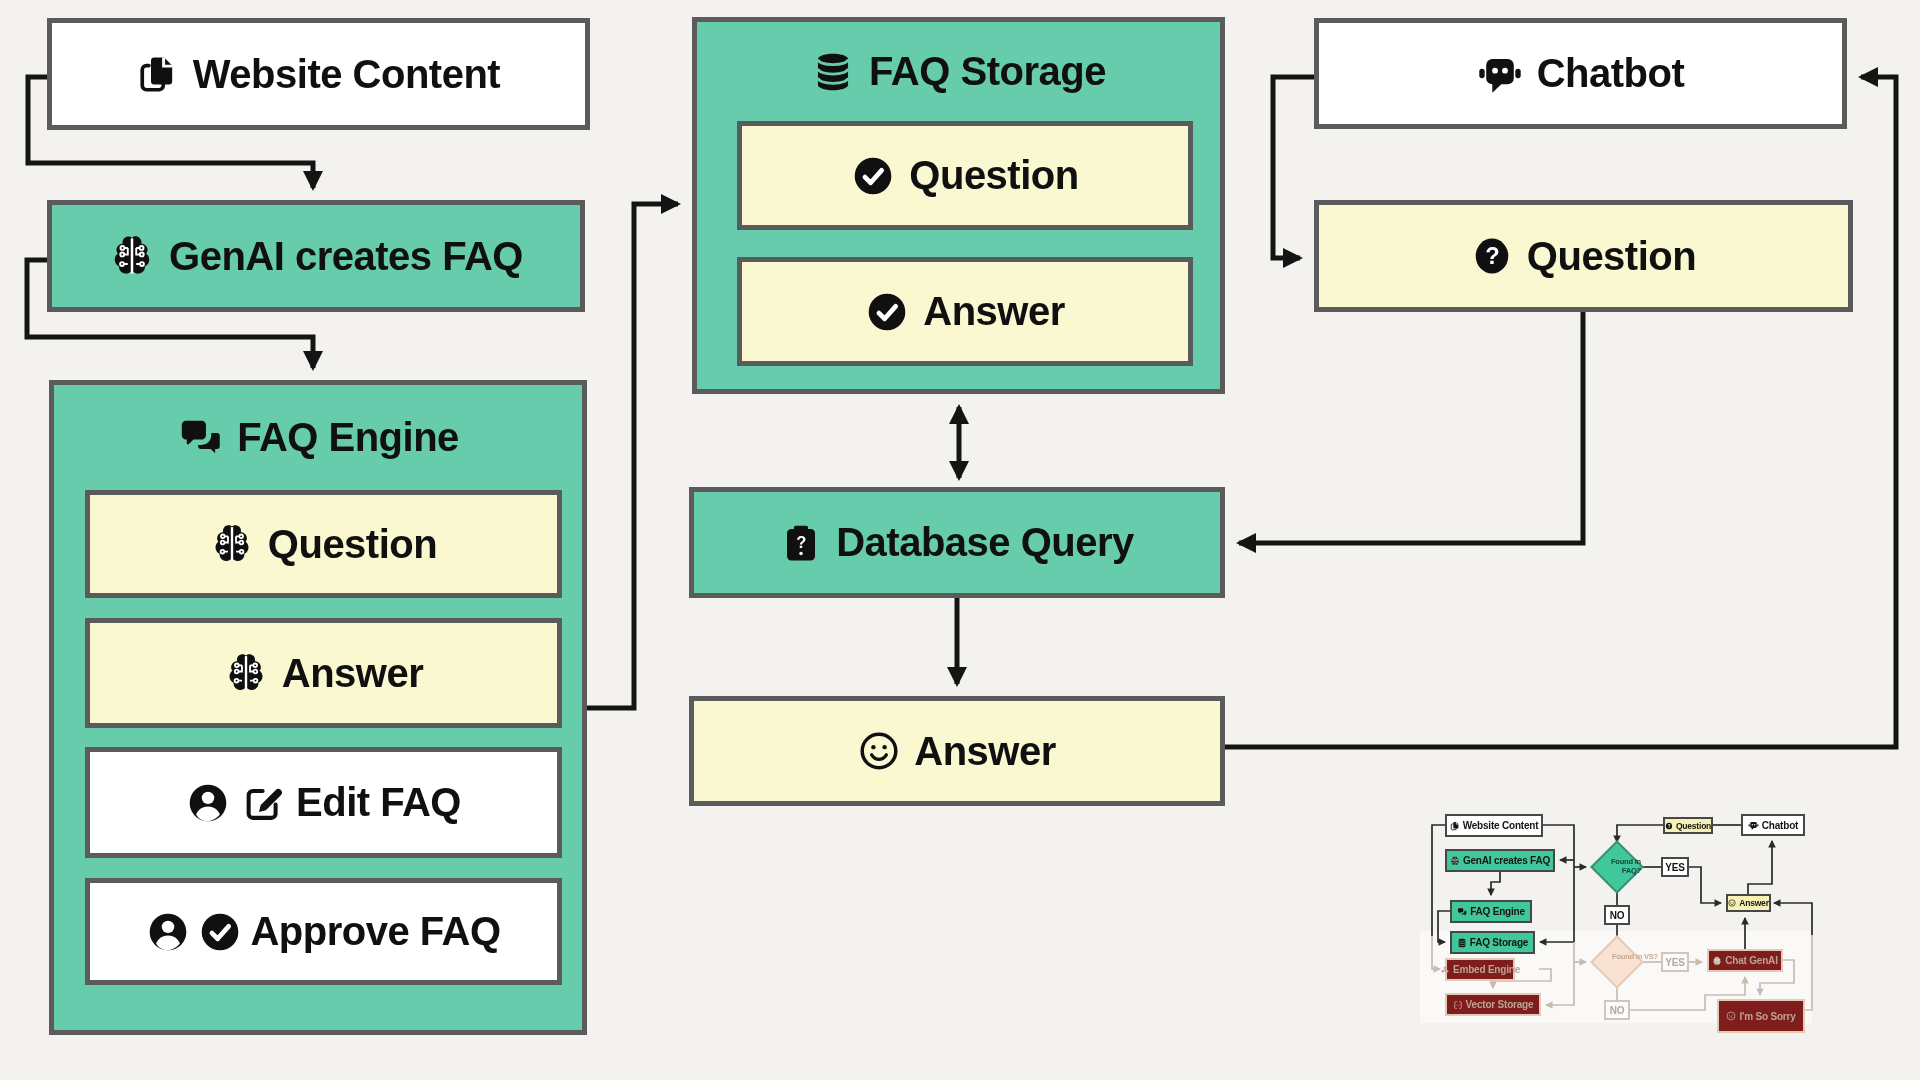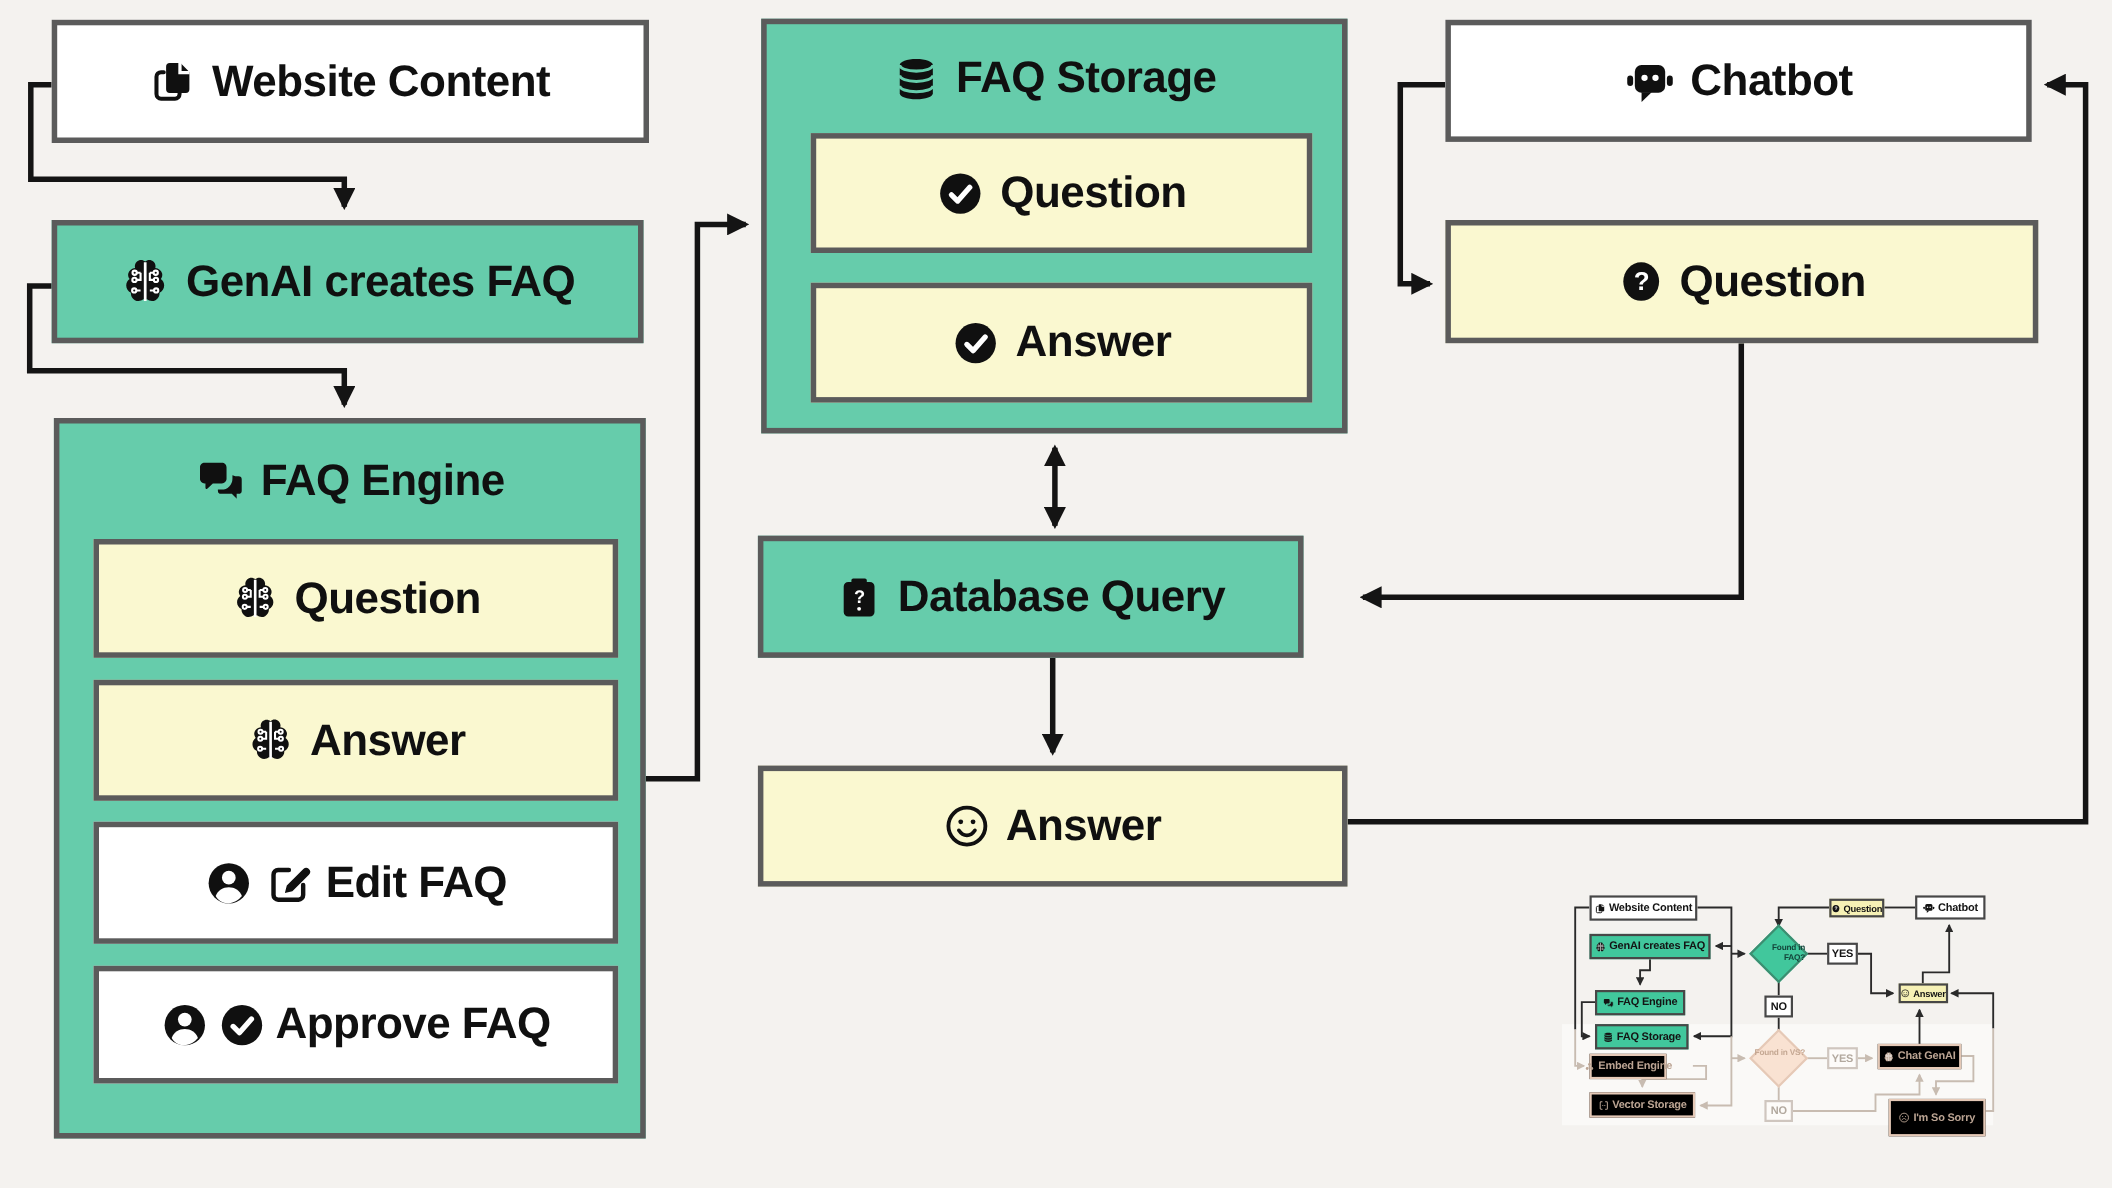--- a/index.html
+++ b/index.html
@@ -16,21 +16,21 @@
   .box-title{display:flex;align-items:center;justify-content:center;gap:14px;width:100%;}
   .ic{flex:0 0 auto;display:inline-flex;}
   .ic svg{display:block;}
   
   #minimap{position:absolute;left:1420px;top:800px;width:400px;height:250px;}
   .mm-box{position:absolute;box-sizing:border-box;border:2px solid #474747;background:#fff;
           display:flex;align-items:center;justify-content:center;gap:3px;
           font-size:10px;letter-spacing:-0.2px;color:#141414;white-space:nowrap;}
   .mm-teal{background:#41c79c;}
   .mm-yellow{background:#f6f1b5;}
-  .mm-faded{background:#000000;border-color:#e5c9b7;color:#bba493;}
+  .mm-faded{background:#7f1d1d;border-color:#e5c9b7;color:#bba493;}
   .mm-faded-wb{background:#fdfbf9;border-color:#cfc6bf;color:#b3a99f;}
   .mm-diamond{position:absolute;box-sizing:border-box;transform:rotate(45deg);}
   .mm-d-teal{background:#41c79c;border:2px solid #3c8e71;}
   .mm-d-faded{background:#f9e2d2;border:2px solid #e5c9b7;}
   .mm-dlabel{position:absolute;font-size:7.5px;line-height:1.15;text-align:right;
              letter-spacing:-0.2px;color:#13443a;}
   .mm-dlabel.faded{color:#c5a893;}
   .mm-overlay{position:absolute;background:rgba(255,255,255,0.5);}
 </style>
 </head>
@@ -233,21 +233,21 @@
     <div class="box yellow" style="left:40px;top:235px;width:456px;height:109px">
       <span class="ic">
           <svg width="44" height="44">
             <use href="#i-check-circle"></use>
           </svg>
         </span>
       <span>Answer</span>
     </div>
   </div>
 
-  <div class="box teal" style="left:689px;top:487px;width:496px;height:111px">
+  <div class="box teal" style="left:689px;top:487px;width:536px;height:111px">
     <span class="ic">
         <svg width="42" height="42">
           <use href="#i-clipboard-q"></use>
         </svg>
       </span>
     <span>Database Query</span>
   </div>
 
   <div class="box yellow" style="left:689px;top:696px;width:536px;height:110px">
     <span class="ic">
@@ -372,21 +372,21 @@
     <div class="mm-dlabel" style="left:173px;top:58px;width:48px">Found in FAQ?</div>
 
     <div class="mm-box" style="left:184px;top:105px;width:26px;height:20px">
       <span>NO</span>
     </div>
     <div class="mm-box" style="left:241px;top:57px;width:28px;height:20px">
       <span>YES</span>
     </div>
 
     <div class="mm-diamond mm-d-faded" style="left:178px;top:143px;width:38px;height:38px"></div>
-    <div class="mm-dlabel faded" style="left:173px;top:153px;width:48px">Found in VS?</div>
+    <div class="mm-dlabel faded" style="left:190px;top:153px;width:48px">Found in VS?</div>
 
     <div class="mm-box mm-faded-wb" style="left:184px;top:200px;width:26px;height:20px">
       <span>NO</span>
     </div>
     <div class="mm-box mm-faded-wb" style="left:241px;top:152px;width:28px;height:20px">
       <span>YES</span>
     </div>
 
     <div class="mm-box mm-yellow" style="left:243px;top:17px;width:50px;height:17px;font-size:8.5px">
       <span class="ic">

